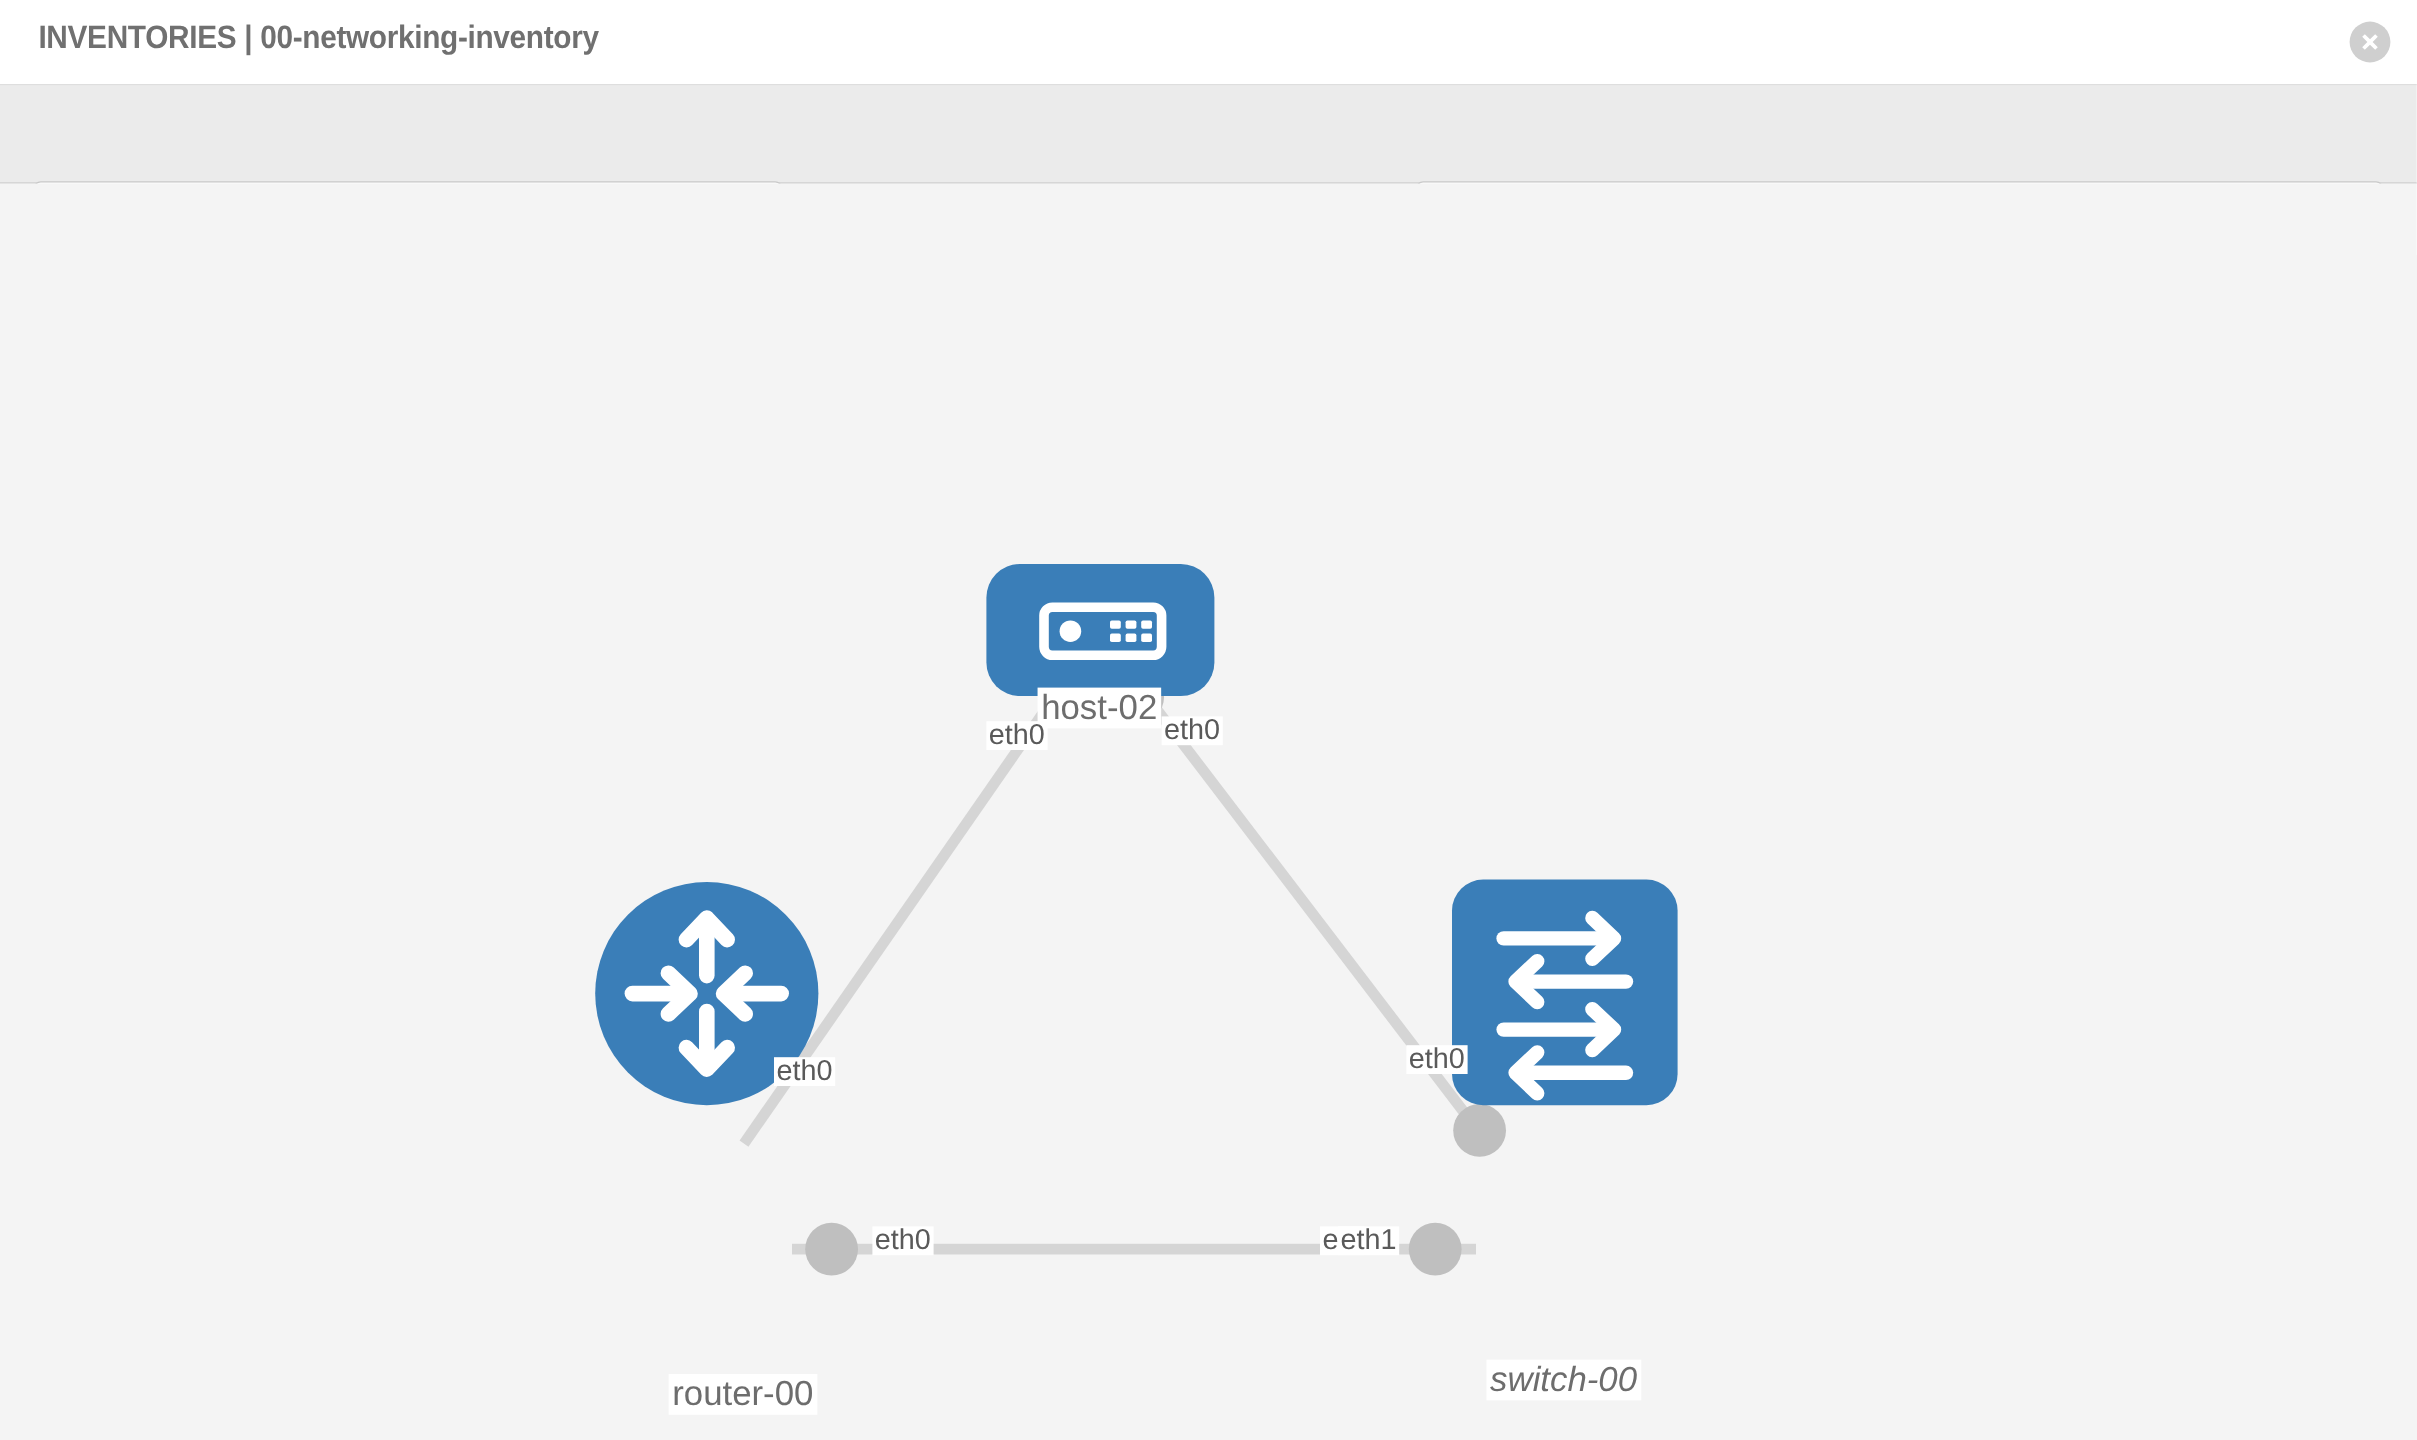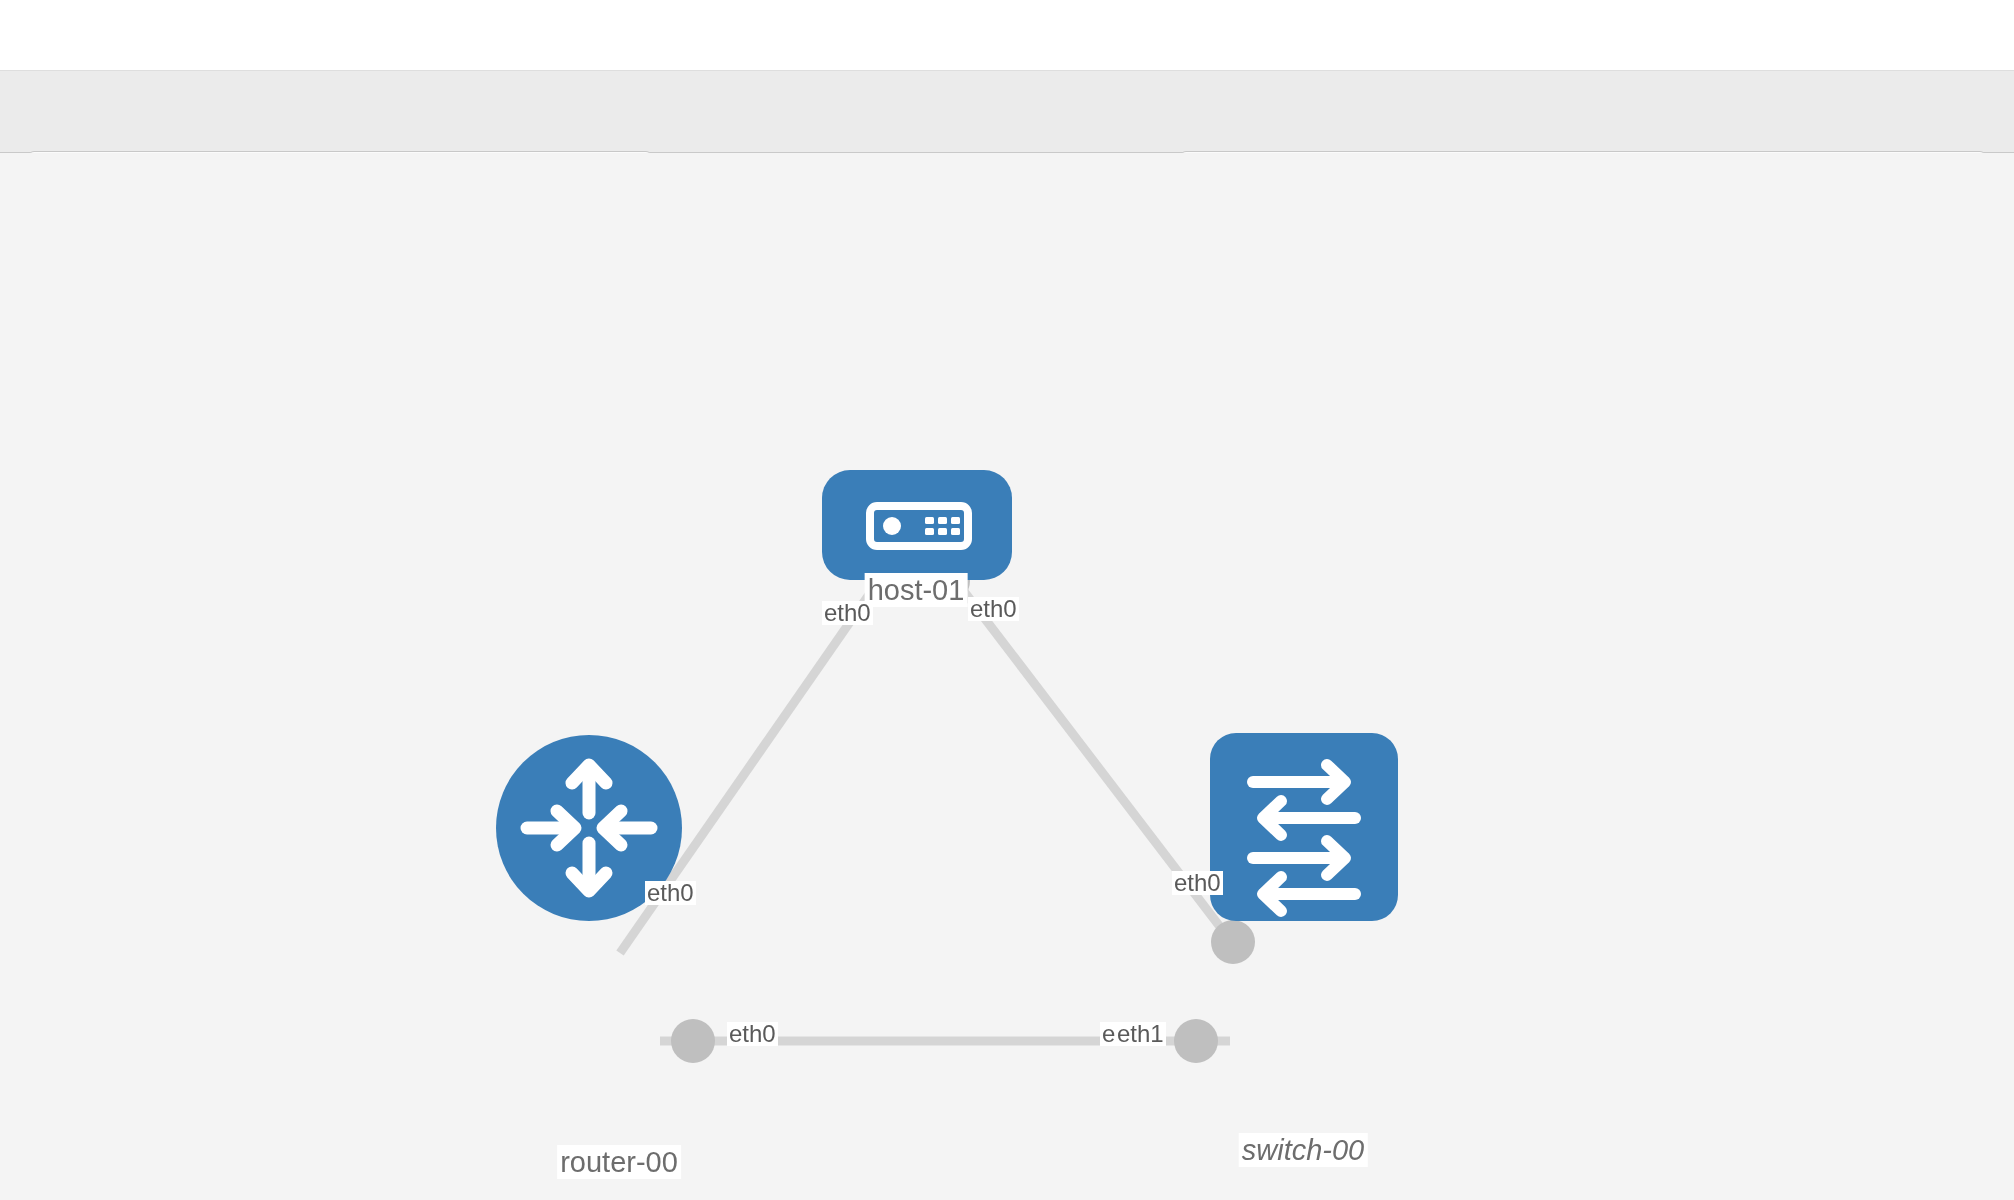--- a/index.html
+++ b/index.html
@@ -144,20 +144,29 @@
     padding: 0 2px;
     white-space: nowrap;
     cursor: default;
   }
 </style>
 </head>
 <body>
 
 <div id="app">
 
+  <div class="header">
+    <div class="page-title">INVENTORIES | 00-networking-inventory</div>
+
+    <div class="close-btn">
+      <svg width="34" height="34" viewBox="0 0 34 34" aria-hidden="true">
+        <path d="M10.5 12.7 L12.7 10.5 L17 14.8 L21.3 10.5 L23.5 12.7 L19.2 17 L23.5 21.3 L21.3 23.5 L17 19.2 L12.7 23.5 L10.5 21.3 L14.8 17 Z" fill="#ffffff"></path>
+      </svg>
+    </div>
+  </div>
 
   <div class="toolbar">
 
     <div class="select-box" id="actions-select">
       <span class="sel-label">ACTIONS</span>
       <span class="caret"></span>
     </div>
 
     <div class="tool-icon" id="wrench-icon">
       <svg width="40" height="40" viewBox="0 0 40 40" aria-hidden="true">
@@ -239,21 +248,21 @@
           <line x1="1355" y1="665" x2="1264" y2="665"></line>
           <polyline points="1281,648 1263,665 1281,682"></polyline>
           <line x1="1253" y1="705" x2="1344" y2="705"></line>
           <polyline points="1327,688 1345,705 1327,722"></polyline>
           <line x1="1355" y1="741" x2="1264" y2="741"></line>
           <polyline points="1281,724 1263,741 1281,758"></polyline>
         </g>
       </g>
     </svg>
 
-    <div class="node-label" style="left:916px; top:420px;">host-01</div>
+    <div class="node-label" style="left:916px; top:420px;">host-02</div>
     <div class="node-label" style="left:619px; top:980px;margin-top:12px;">router-00</div>
     <div class="node-label" style="left:1303px; top:980px;font-style:italic;">switch-00</div>
 
     <div class="iface-label" style="left:822px; top:448px;">eth0</div>
     <div class="iface-label" style="left:968px; top:444px;">eth0</div>
     <div class="iface-label" style="left:645px; top:728px;">eth0</div>
     <div class="iface-label" style="left:1172px; top:718px;">eth0</div>
     <div class="iface-label" style="left:727px; top:869px;">eth0</div>
     <div class="iface-label" style="left:1100px; top:869px;">eth</div>
     <div class="iface-label" style="left:1115px; top:869px;">eth1</div>

